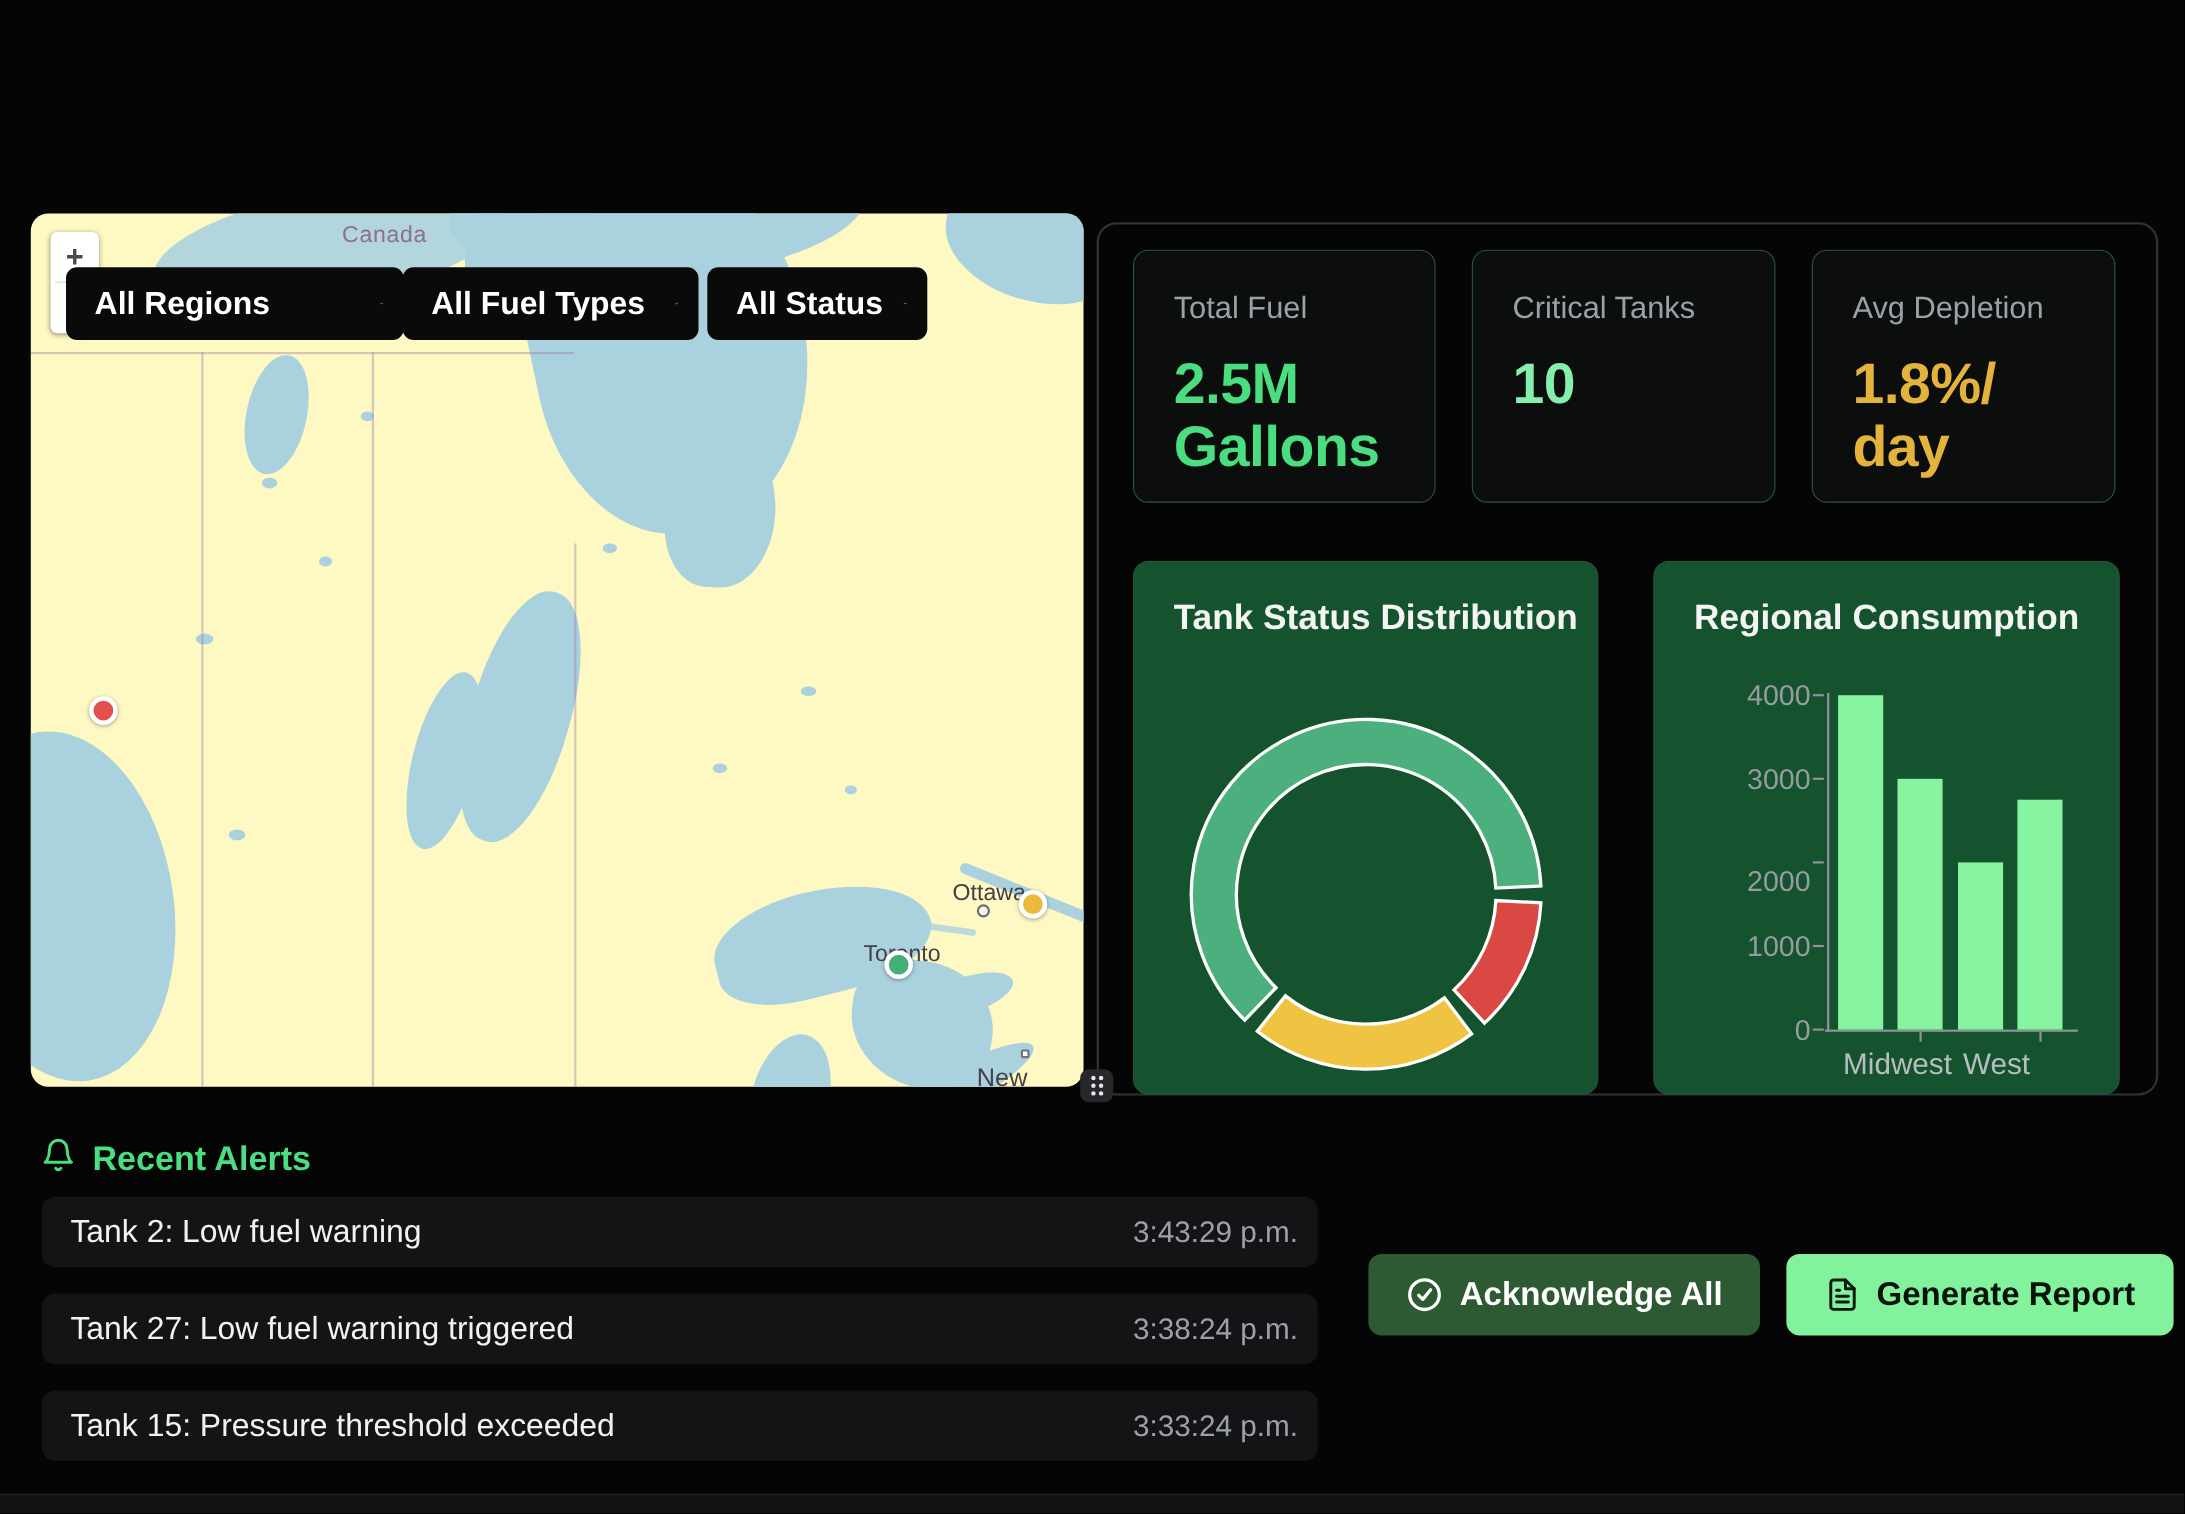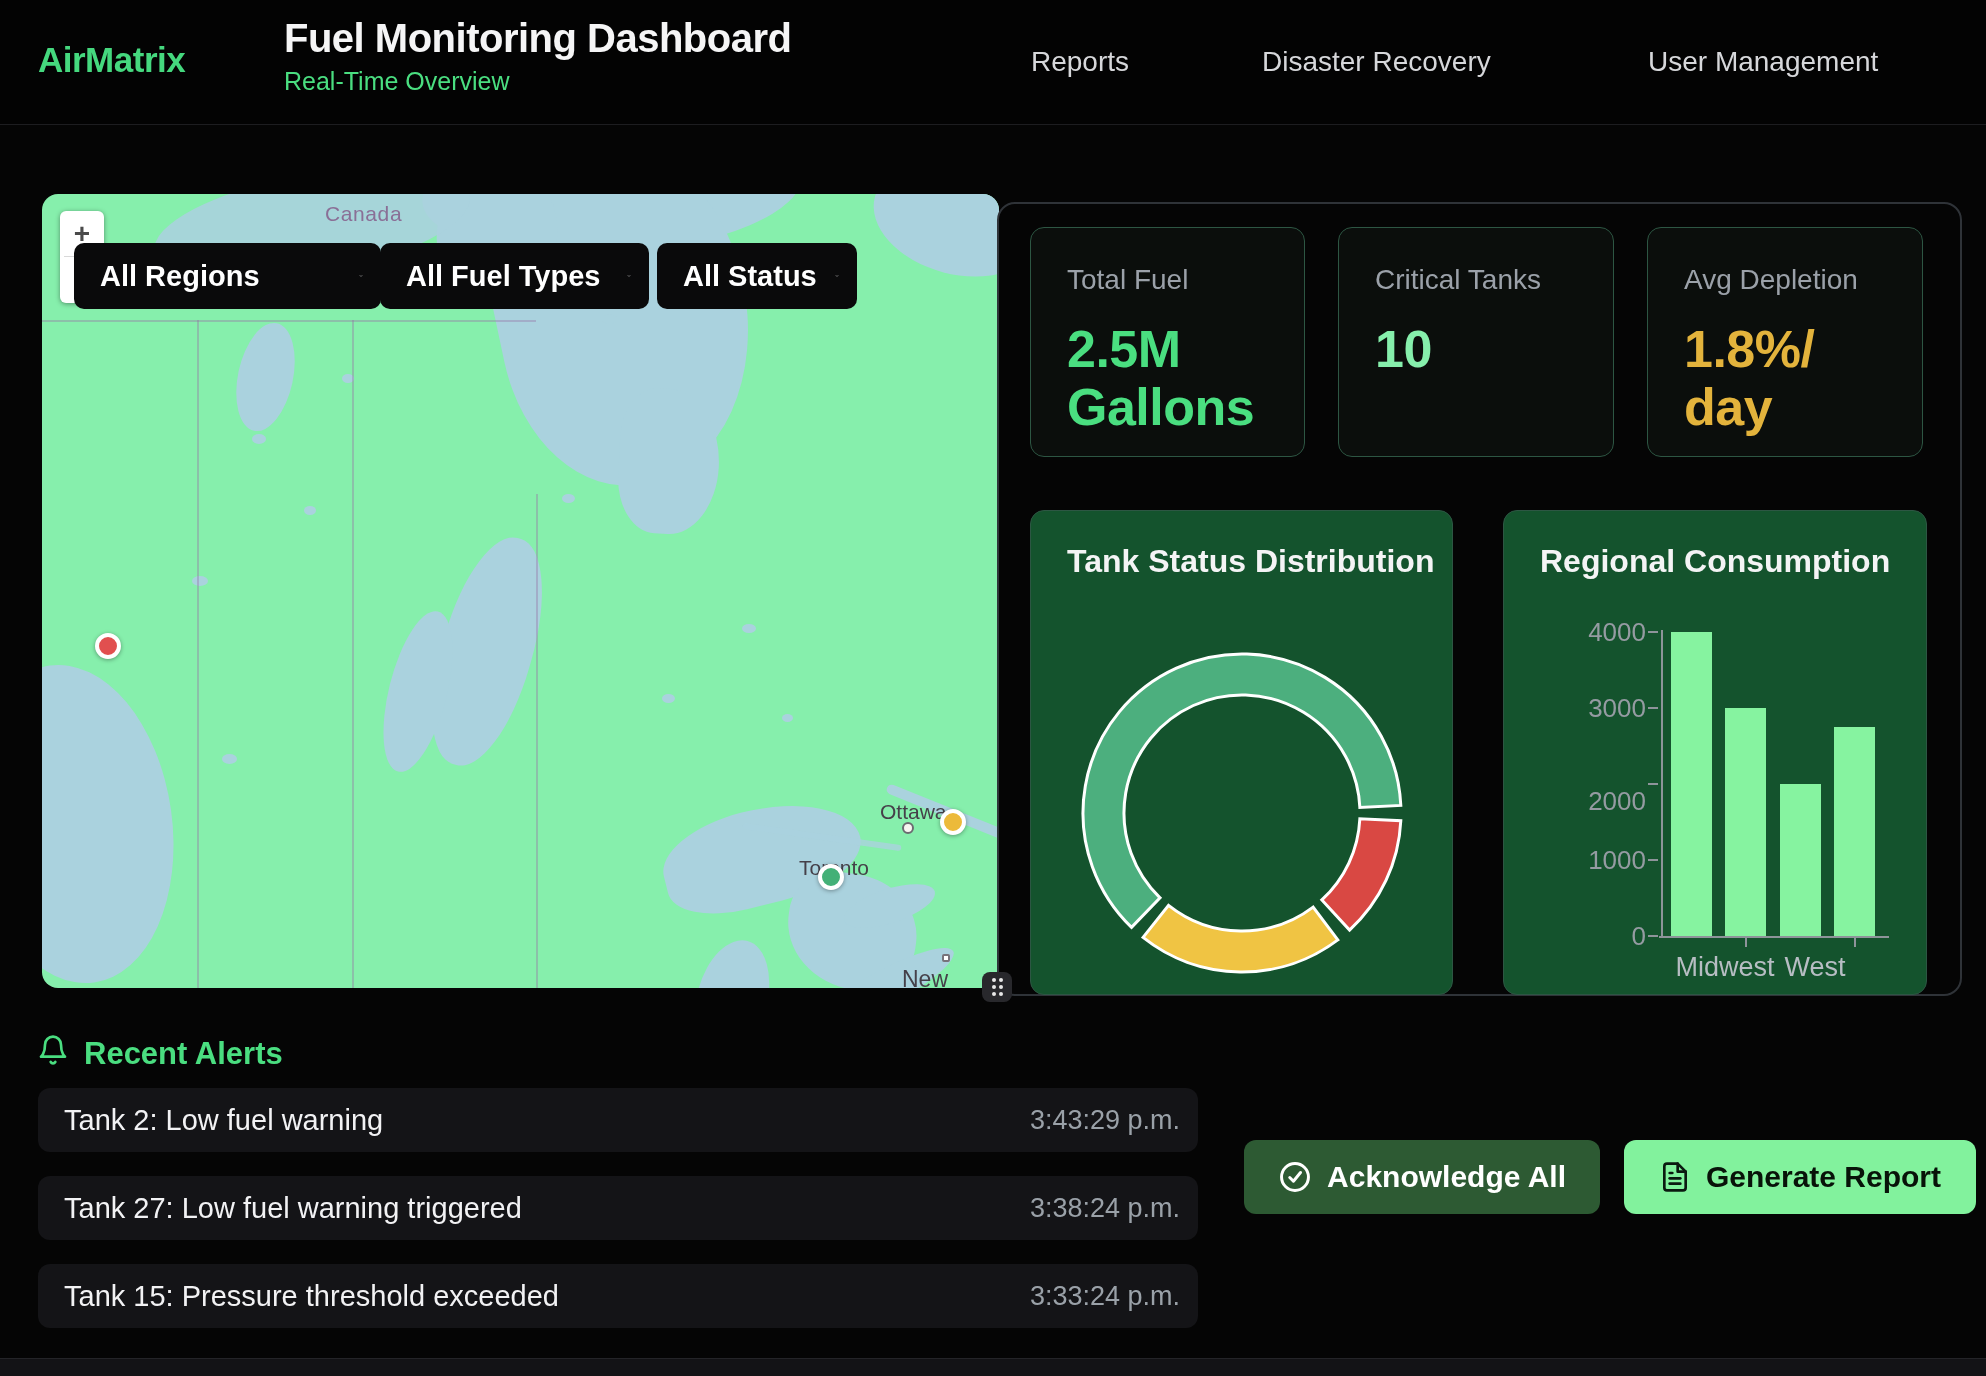--- a/index.html
+++ b/index.html
@@ -9,21 +9,21 @@
 
   
   .header { position:absolute; left:0; top:0; width:1986px; height:125px; background:#030303; border-bottom:1px solid #1d1d20; }
   .logo { position:absolute; left:38px; top:40px; font-size:35px; font-weight:bold; color:#45d87e; letter-spacing:-0.5px; }
   .titlebox { position:absolute; left:284px; top:13px; }
   .app-title { font-size:40px; font-weight:bold; color:#f5f5f6; line-height:50px; letter-spacing:-0.5px; }
   .app-subtitle { font-size:25px; color:#4ade80; margin-top:4px; font-weight:500; }
   .nav-item { position:absolute; top:46px; font-size:28px; color:#d6d7da; cursor:pointer; }
 
   
-  .map { position:absolute; left:42px; top:194px; width:957px; height:794px; border-radius:16px; background:#86efac; overflow:hidden; }
+  .map { position:absolute; left:28px; top:194px; width:957px; height:794px; border-radius:16px; background:#fef9c3; overflow:hidden; }
   .water { position:absolute; background:#aad2de; }
   .pline { position:absolute; background:rgba(150,112,165,.38); }
   .map-label { position:absolute; color:#454049; font-size:21px; }
   .region-label { color:#8a6f96; letter-spacing:.6px; font-weight:500; }
   .town-ring { position:absolute; width:12px; height:12px; border:2px solid #6b6b70; border-radius:50%; background:#f7f5f0; }
   .town-dot { position:absolute; width:8px; height:8px; border:2px solid #77737a; border-radius:2px; background:#fff; }
   .zoom-ctl { position:absolute; left:18px; top:17px; width:44px; height:92px; background:#fff; border-radius:6px; box-shadow:0 1px 5px rgba(0,0,0,.4); z-index:1; }
   .zoom-btn { width:44px; height:45px; display:flex; align-items:center; justify-content:center; font-size:28px; font-weight:bold; color:#4a4a4a; cursor:pointer; }
   .zoom-div { height:1px; background:#d9d9d9; margin:0 4px; }
   .filter { position:absolute; top:49px; height:66px; background:#0a0a0b; border-radius:10px; display:flex; align-items:center; padding:0 18px 0 26px; z-index:2; cursor:pointer; }
@@ -61,30 +61,20 @@
   .btn-ack { left:1244px; width:356px; color:#fff; }
   .btn-gen { left:1624px; width:352px; color:#081309; }
 
   .footer-strip { position:absolute; left:0; top:1358px; width:1986px; height:18px; background:#131316; border-top:1px solid #242428; }
 </style>
 </head>
 <body>
 
 <div class="stage">
 
-  <div class="header">
-    <div class="logo">AirMatrix</div>
-    <div class="titlebox">
-      <div class="app-title">Fuel Monitoring Dashboard</div>
-      <div class="app-subtitle">Real-Time Overview</div>
-    </div>
-    <div class="nav-item" style="left:1031px">Reports</div>
-    <div class="nav-item" style="left:1262px">Disaster Recovery</div>
-    <div class="nav-item" style="left:1648px">User Management</div>
-  </div>
 
   <div class="map">
 
     <div class="water" style="left:380px;top:-70px;width:380px;height:130px;border-radius:50%;transform:rotate(-4deg)"></div>
     <div class="water" style="left:455px;top:-50px;width:250px;height:340px;border-radius:45% 55% 60% 50%;transform:rotate(-12deg)"></div>
     <div class="water" style="left:395px;top:-30px;width:120px;height:140px;border-radius:50%;transform:rotate(10deg)"></div>
     <div class="water" style="left:577px;top:195px;width:100px;height:145px;border-radius:40% 60% 55% 45%;transform:rotate(3deg)"></div>
     <div class="water" style="left:830px;top:-30px;width:170px;height:110px;border-radius:50%;transform:rotate(15deg)"></div>
     <div class="water" style="left:110px;top:-20px;width:320px;height:100px;border-radius:50%;transform:rotate(-10deg);opacity:.9"></div>
     <div class="water" style="left:196px;top:128px;width:55px;height:110px;border-radius:50%;transform:rotate(12deg)"></div>

